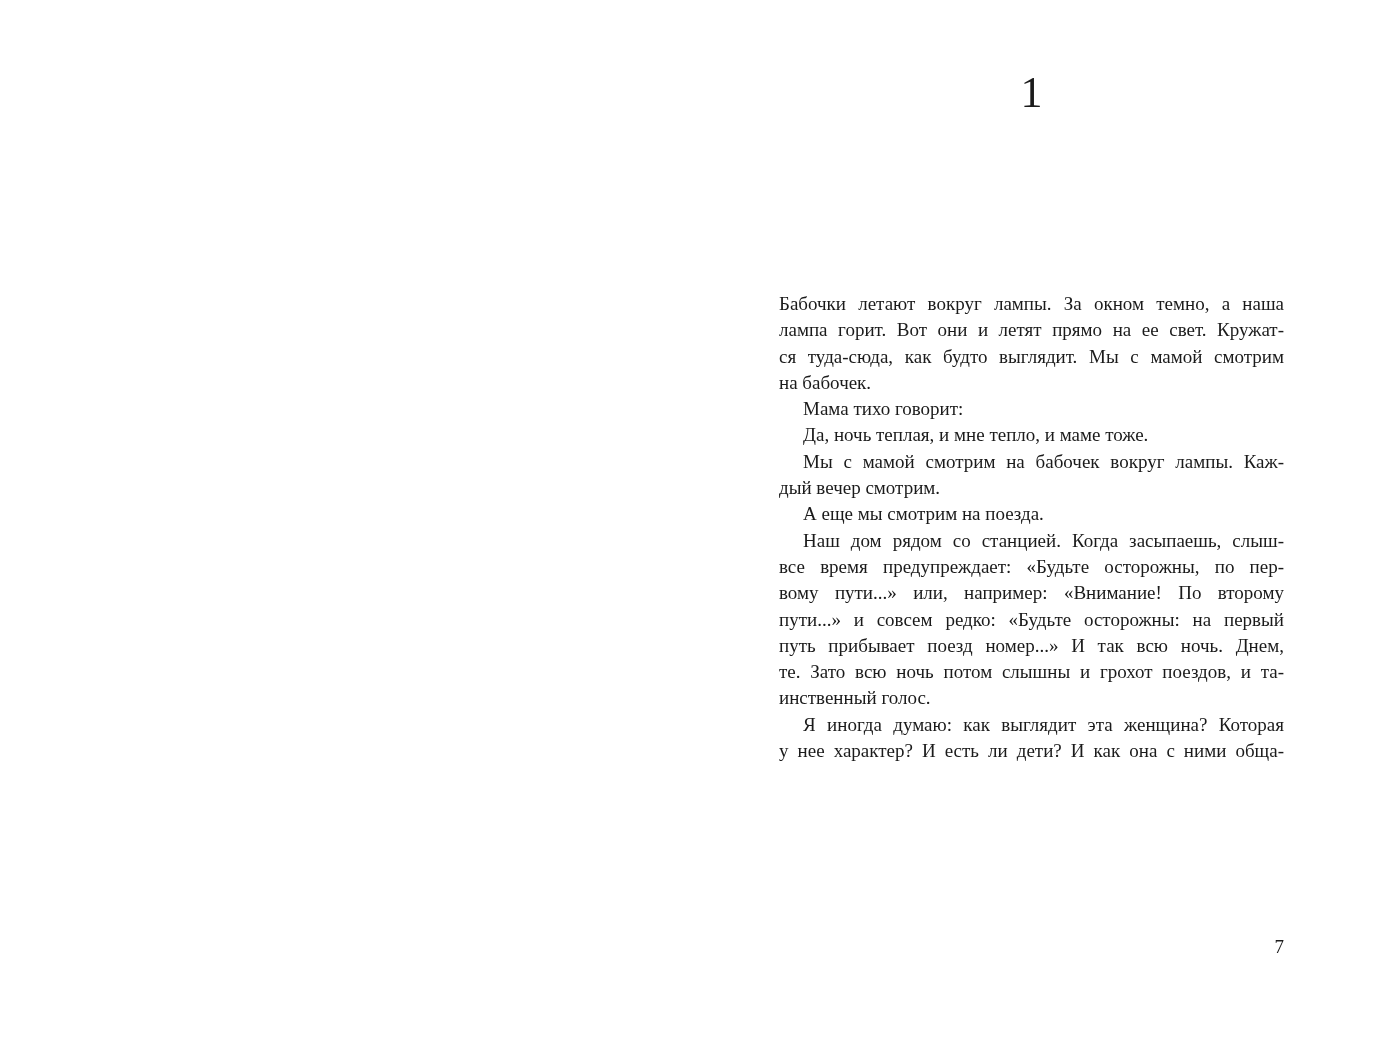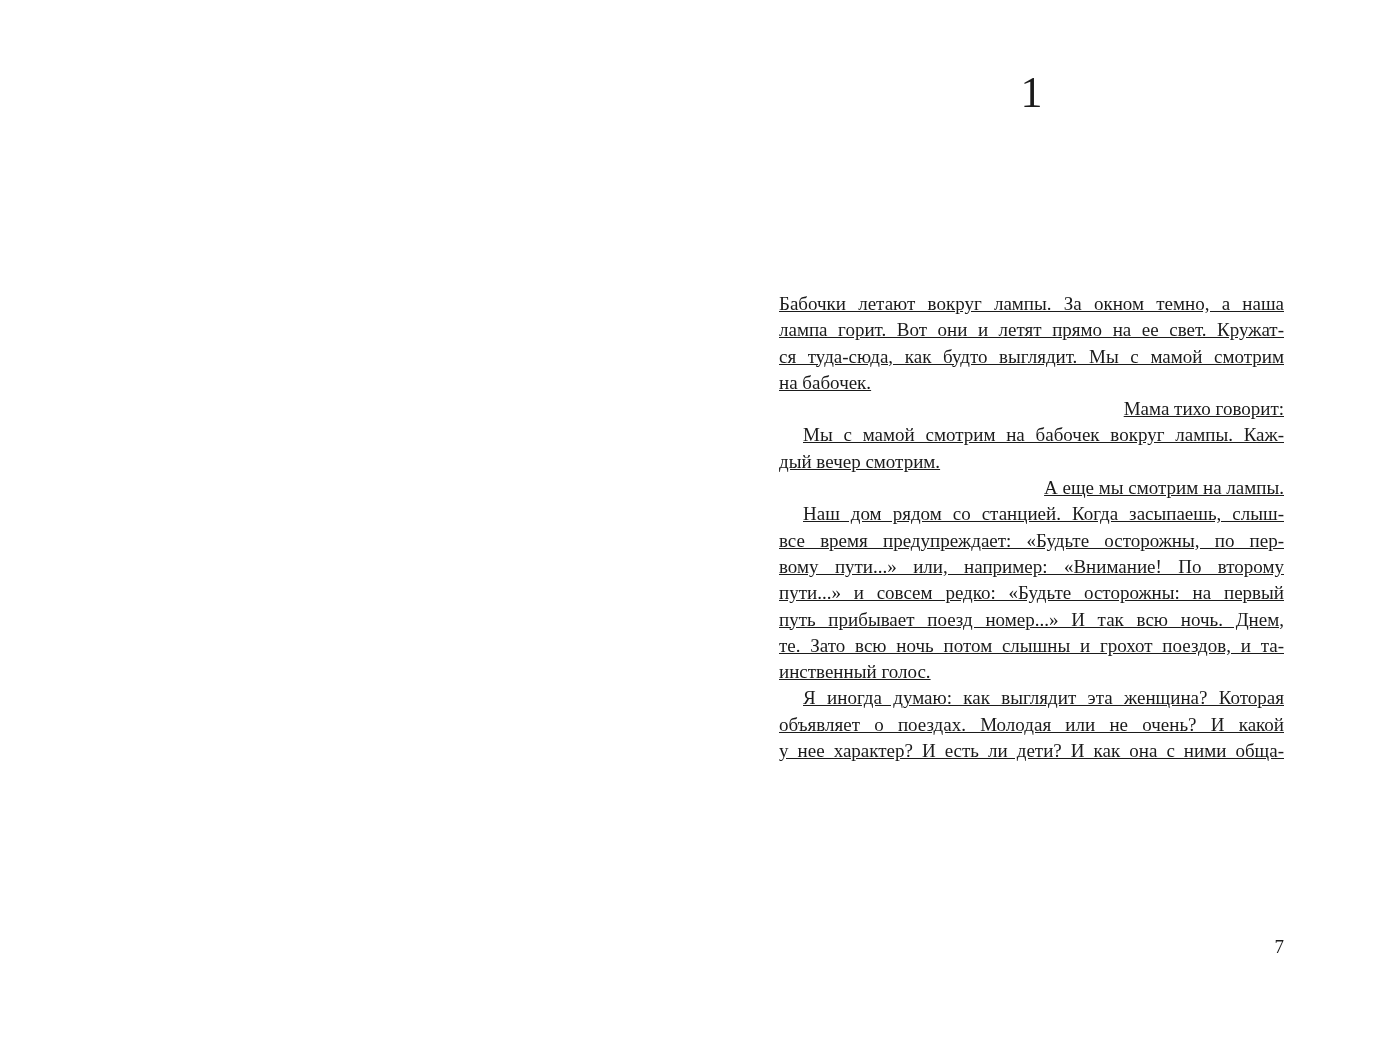--- a/index.html
+++ b/index.html
@@ -30,29 +30,27 @@
     position: absolute;
     left: 779px;
     top: 291px;
     width: 505px;
     font-size: 19px;
     line-height: 26.3px;
   }
   .text-line {
     white-space: normal;
     text-align: left;
-    text-decoration: underline;
   }
   .text-line.justify {
     text-align: justify;
     text-align-last: justify;
   }
   .text-line.indent {
     padding-left: 24px;
-    text-align: right;
   }
   .page-number {
     position: absolute;
     left: 779px;
     top: 937px;
     width: 505px;
     text-align: right;
     font-size: 19px;
     line-height: 19px;
   }
@@ -62,29 +60,29 @@
 
 <div class="book-page">
   <div class="chapter-number">1</div>
 
   <div class="text-block">
       <div class="text-line justify">Бабочки летают вокруг лампы. За окном темно, а наша</div>
       <div class="text-line justify">лампа горит. Вот они и летят прямо на ее свет. Кружат-</div>
       <div class="text-line justify">ся туда-сюда, как будто выглядит. Мы с мамой смотрим</div>
       <div class="text-line">на бабочек.</div>
       <div class="text-line indent">Мама тихо говорит:</div>
+      <div class="text-line indent">Да, ночь теплая, и мне тепло, и маме тоже.</div>
       <div class="text-line justify indent">Мы с мамой смотрим на бабочек вокруг лампы. Каж-</div>
       <div class="text-line">дый вечер смотрим.</div>
-      <div class="text-line indent">А еще мы смотрим на лампы.</div>
+      <div class="text-line indent">А еще мы смотрим на поезда.</div>
       <div class="text-line justify indent">Наш дом рядом со станцией. Когда засыпаешь, слыш-</div>
       <div class="text-line justify">все время предупреждает: «Будьте осторожны, по пер-</div>
       <div class="text-line justify">вому пути...» или, например: «Внимание! По второму</div>
       <div class="text-line justify">пути...» и совсем редко: «Будьте осторожны: на первый</div>
       <div class="text-line justify">путь прибывает поезд номер...» И так всю ночь. Днем,</div>
       <div class="text-line justify">те. Зато всю ночь потом слышны и грохот поездов, и та-</div>
       <div class="text-line">инственный голос.</div>
       <div class="text-line justify indent">Я иногда думаю: как выглядит эта женщина? Которая</div>
-      <div class="text-line justify">объявляет о поездах. Молодая или не очень? И какой</div>
       <div class="text-line justify">у нее характер? И есть ли дети? И как она с ними обща-</div>
     </div>
 
   <div class="page-number">7</div>
 </div>
 
 </body></html>

